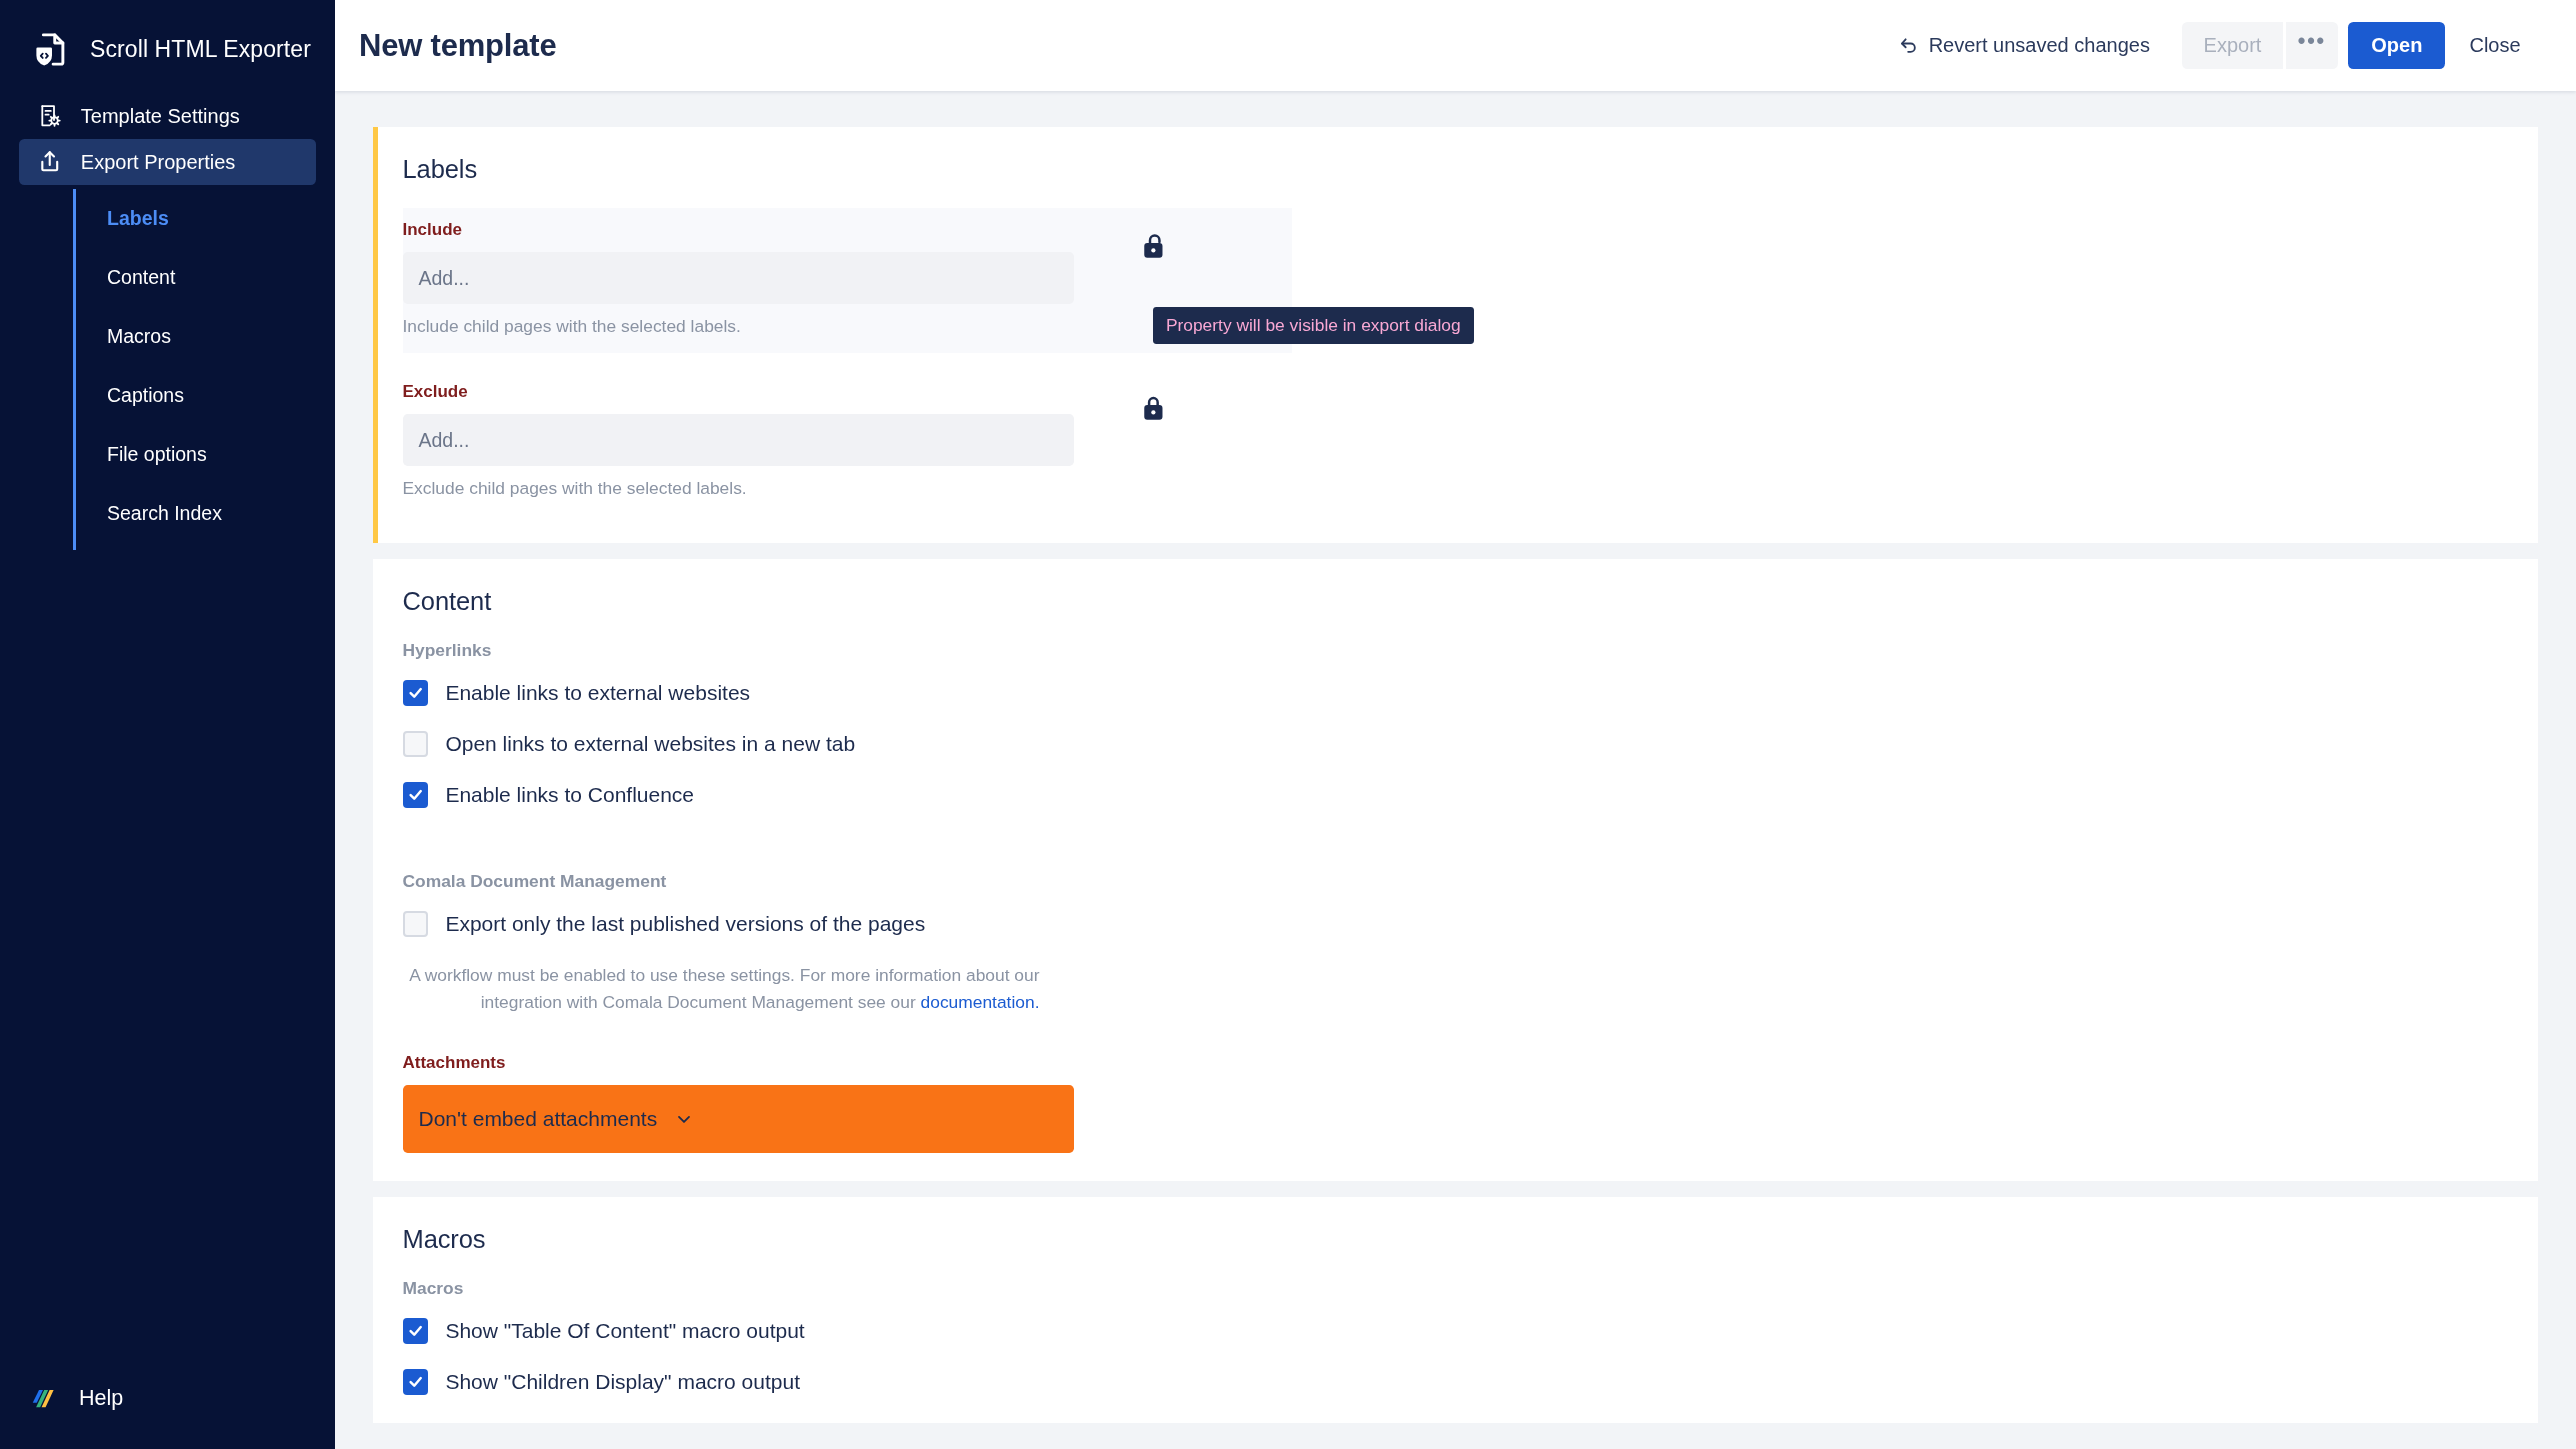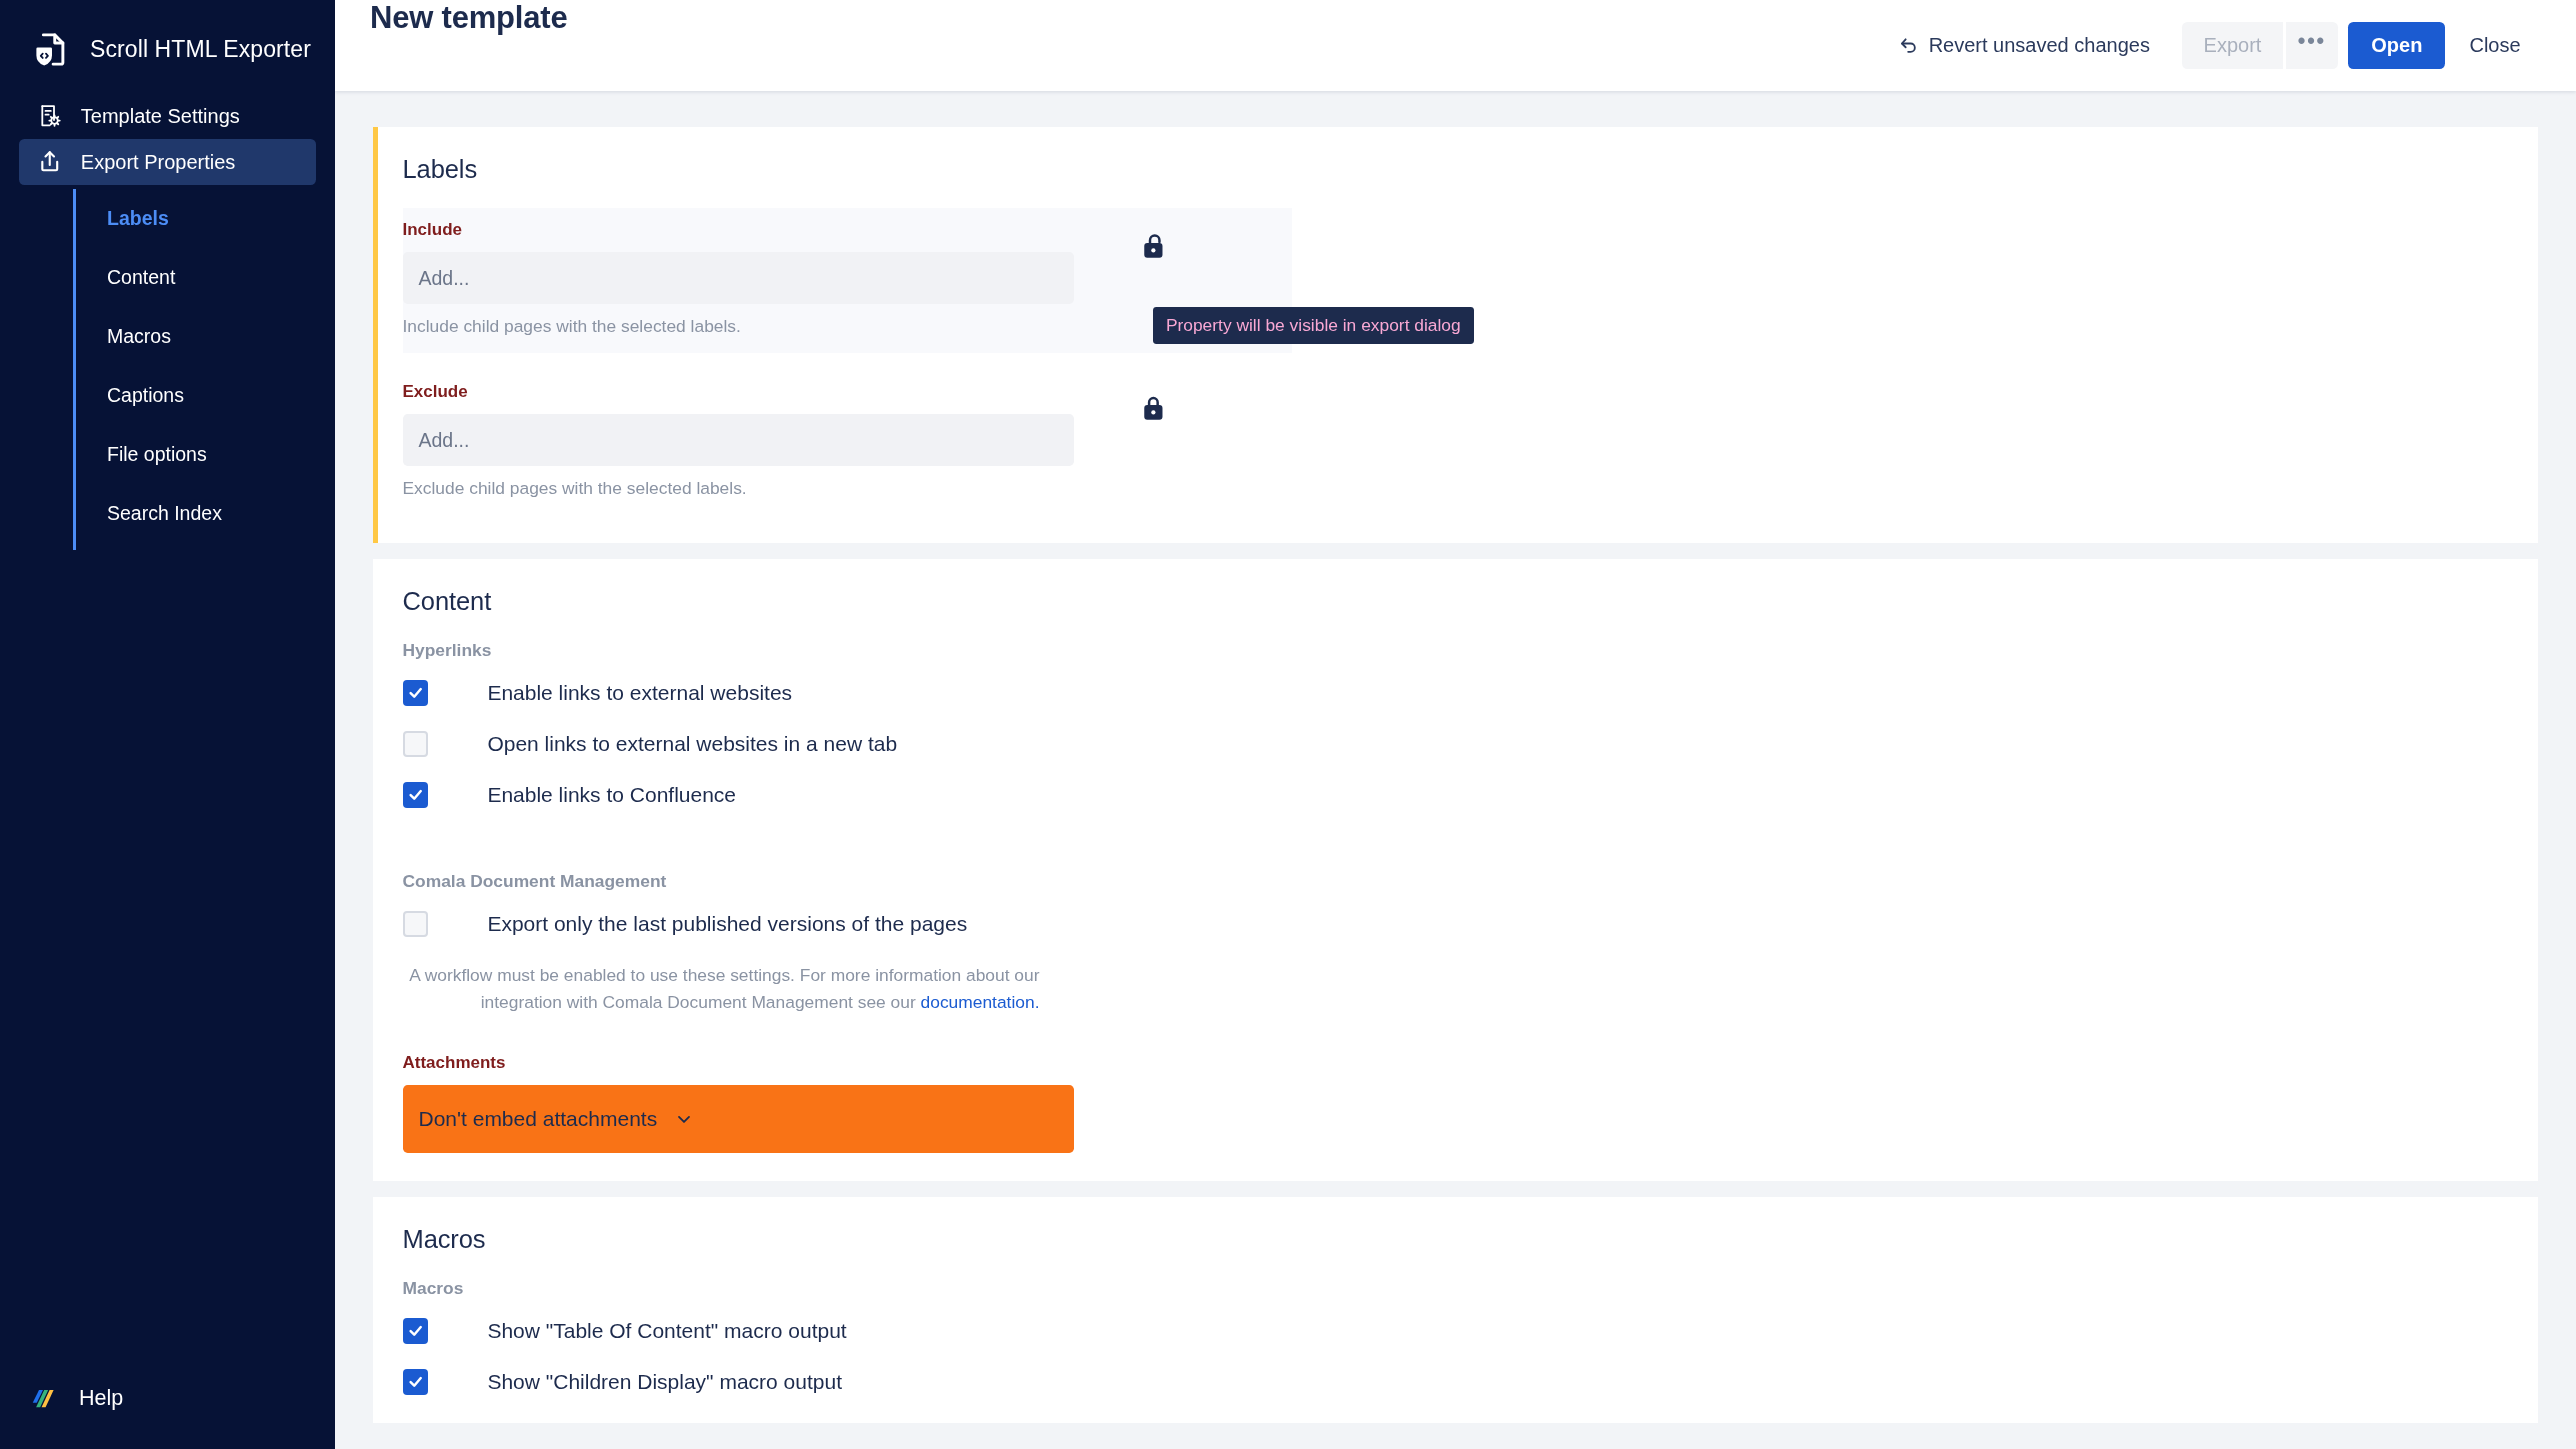--- a/index.html
+++ b/index.html
@@ -93,21 +93,22 @@
     flex-direction: column;
     background: #f2f4f7;
     position: relative;
     overflow: hidden;
   }
   .topbar {
     height: 91px;
     min-height: 91px;
     background: #ffffff;
     display: flex;
-    padding: 0 38px 0 35px;
+    align-items: center;
+    padding: 0 38px 0 24px;
     box-shadow: 0 1.3px 4px rgba(9,30,66,.13);
     position: relative;
     z-index: 5;
   }
   .page-title {
     font-size: 31px;
     font-weight: 700;
     color: #1d2b4d;
     letter-spacing: -0.2px;
   }
@@ -274,21 +275,20 @@
     display: flex;
     align-items: center;
     justify-content: center;
   }
   .cbox.on { background: #1b5bd1; }
   .cbox.off { background: #f6f7f9; border: 2px solid #d6dae2; }
   .cbox svg { width: 17.4px; height: 17.4px; display:block; }
   .checklabel {
     font-size: 21px;
     color: #1d2b4d;
-    margin-left: 42px;
   }
   .note {
     font-size: 17.4px;
     color: #8a93a3;
     line-height: 1.52;
     max-width: 637px;
     margin-top: 18px;
     text-align: right;
   }
   .note a { color: #1b5bd1; text-decoration: none; }

